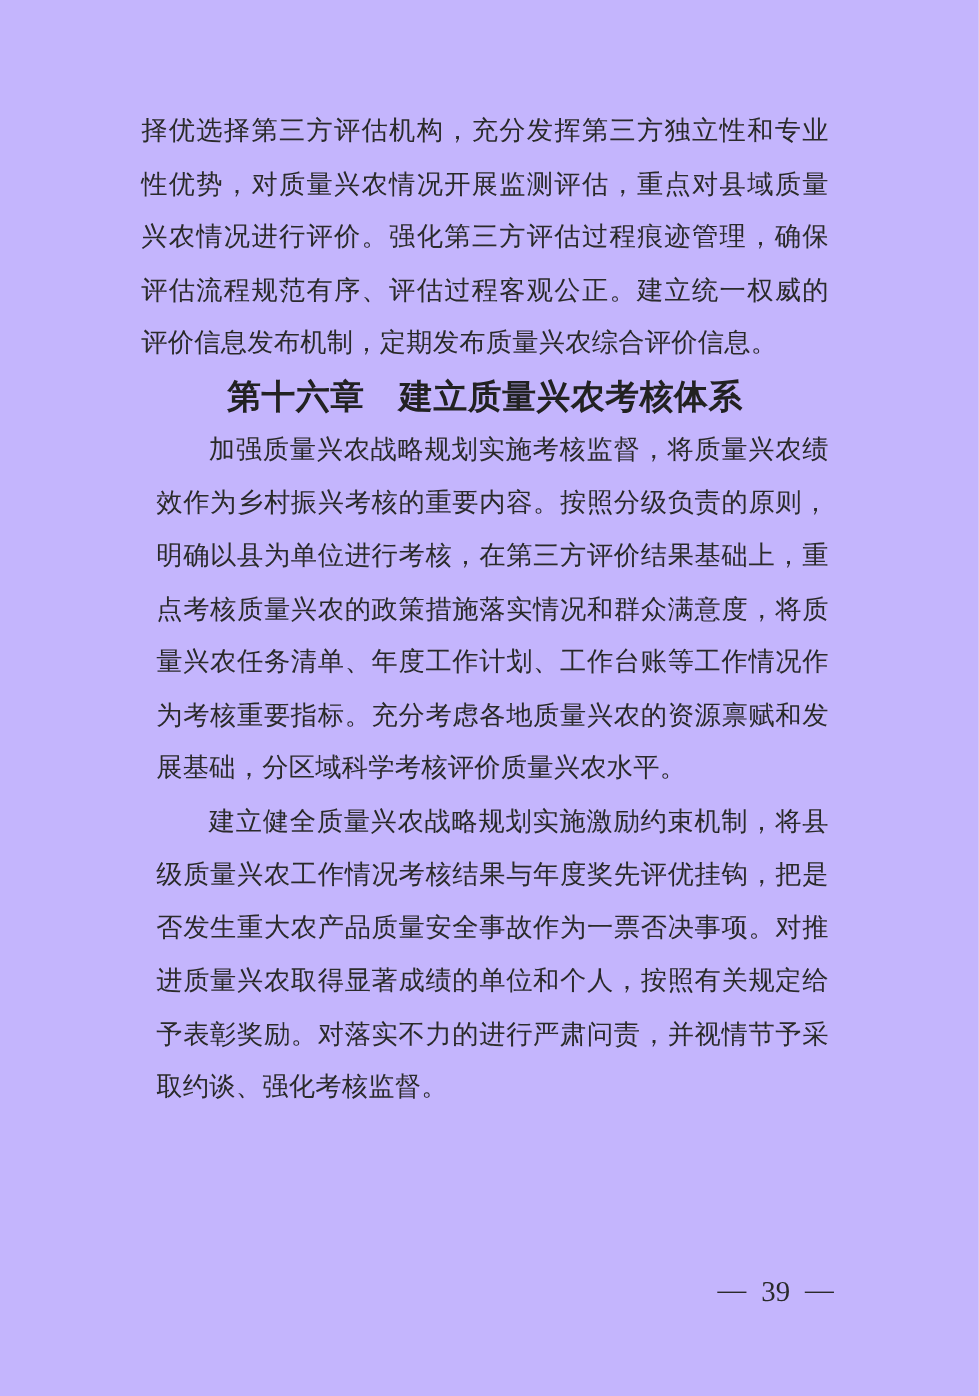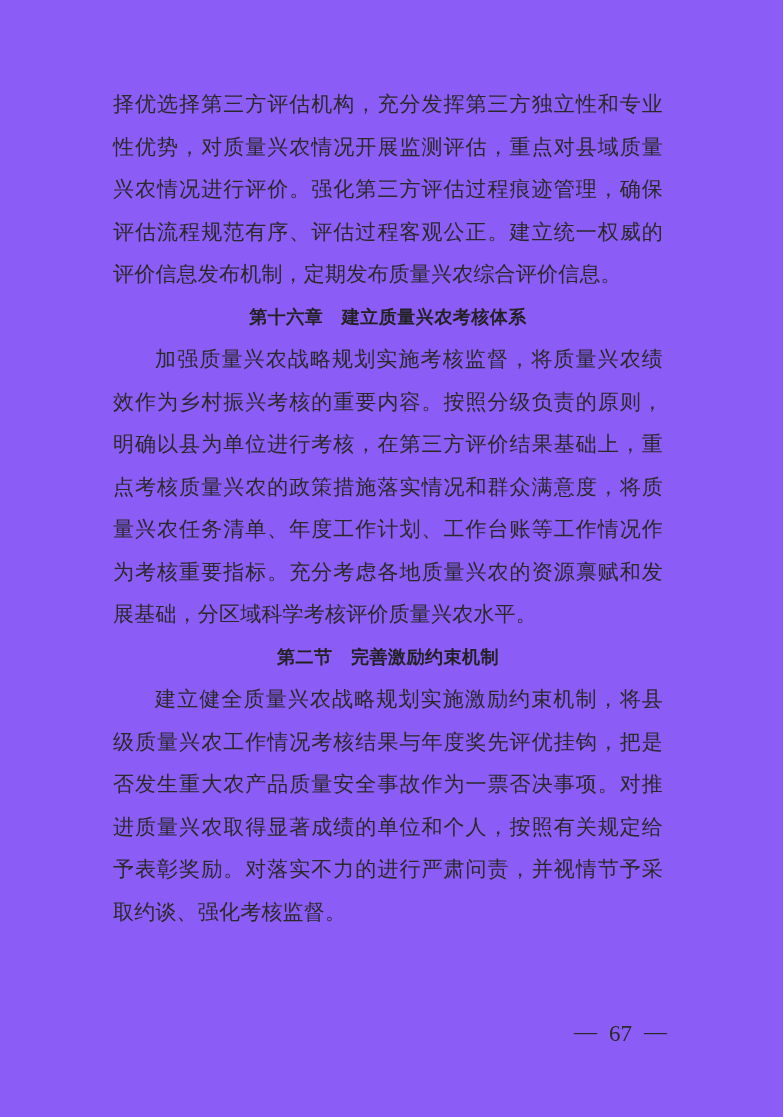--- a/index.html
+++ b/index.html
@@ -5,21 +5,21 @@
   html, body {
     margin: 0;
     padding: 0;
     background: #e8e8e8;
   }
   .page {
     position: relative;
     width: 783px;
     height: 1117px;
     margin: 0 auto;
-    background: #8b5cf6;
+    background: #c4b5fd;
     overflow: hidden;
     font-family: "Liberation Serif", "DejaVu Serif", serif;
     color: #2a2a2a;
   }
   .content {
     position: absolute;
     left: 113px;
     top: 83px;
     width: 550px;
   }
@@ -28,24 +28,25 @@
     font-size: 21px;
     line-height: 42.5px;
     text-align: justify;
     text-justify: inter-character;
     text-align-last: left;
     font-weight: 400;
     letter-spacing: 0.2px;
   }
   .indent {
     text-indent: 2em;
+    margin-left: 12px;
   }
   .chapter, .section {
     margin: 0;
-    font-size: 18px;
+    font-size: 27px;
     line-height: 42.5px;
     font-weight: 700;
     text-align: center;
     letter-spacing: 0.5px;
     color: #222222;
   }
   .footer {
     position: absolute;
     top: 1020px;
     right: 116px;
@@ -62,22 +63,21 @@
   }
 </style>
 </head>
 <body>
 
 <div class="page">
   <div class="content">
     <p class="body-par">择优选择第三方评估机构，充分发挥第三方独立性和专业性优势，对质量兴农情况开展监测评估，重点对县域质量兴农情况进行评价。强化第三方评估过程痕迹管理，确保评估流程规范有序、评估过程客观公正。建立统一权威的评价信息发布机制，定期发布质量兴农综合评价信息。</p>
     <h1 class="chapter">第十六章　建立质量兴农考核体系</h1>
     <p class="body-par indent">加强质量兴农战略规划实施考核监督，将质量兴农绩效作为乡村振兴考核的重要内容。按照分级负责的原则，明确以县为单位进行考核，在第三方评价结果基础上，重点考核质量兴农的政策措施落实情况和群众满意度，将质量兴农任务清单、年度工作计划、工作台账等工作情况作为考核重要指标。充分考虑各地质量兴农的资源禀赋和发展基础，分区域科学考核评价质量兴农水平。</p>
-    <h2 class="section">第二节　完善激励约束机制</h2>
     <p class="body-par indent">建立健全质量兴农战略规划实施激励约束机制，将县级质量兴农工作情况考核结果与年度奖先评优挂钩，把是否发生重大农产品质量安全事故作为一票否决事项。对推进质量兴农取得显著成绩的单位和个人，按照有关规定给予表彰奖励。对落实不力的进行严肃问责，并视情节予采取约谈、强化考核监督。</p>
   </div>
 
   <div class="footer">
     <span class="dash">—</span>
-    <span class="pagenum">67</span>
+    <span class="pagenum">39</span>
     <span class="dash">—</span>
   </div>
 </div>
 
 </body></html>

